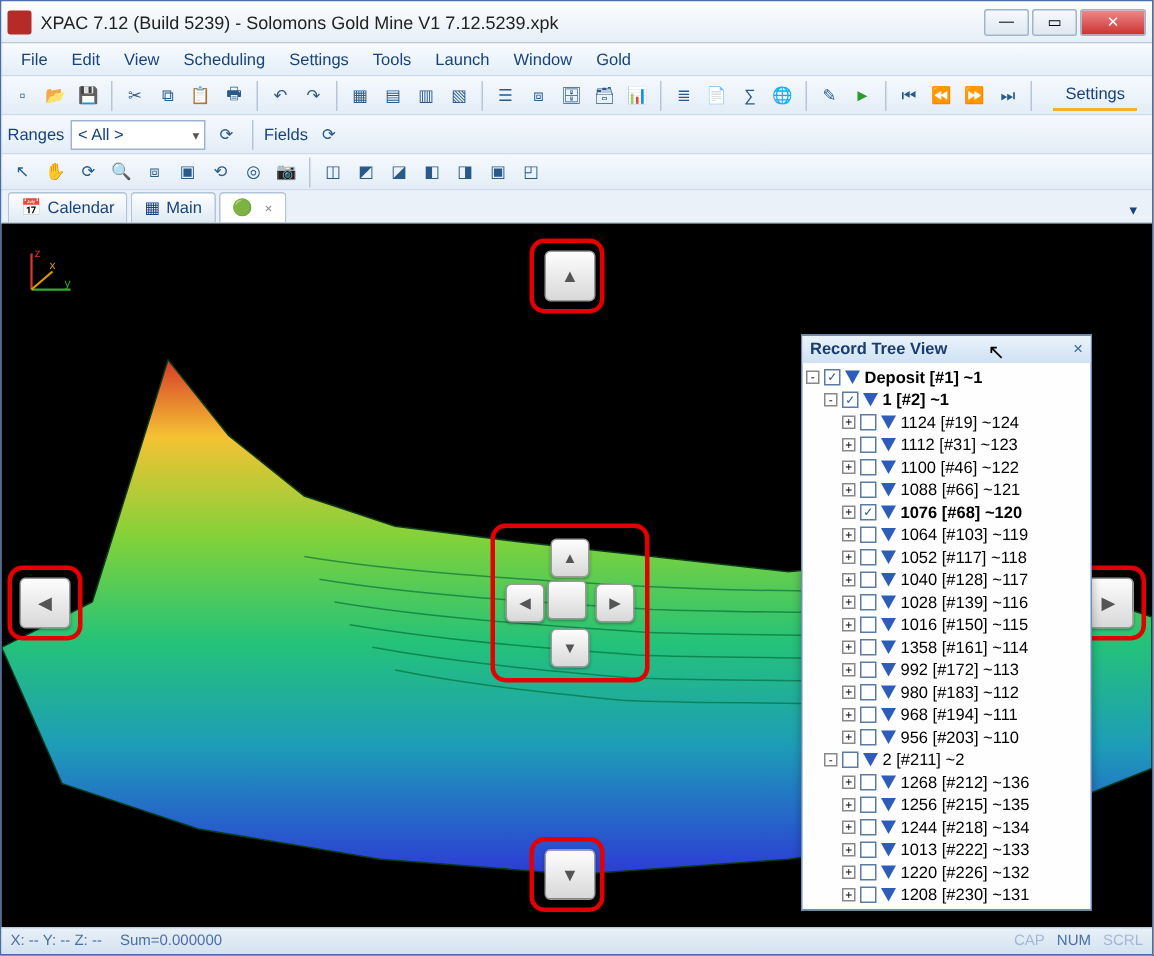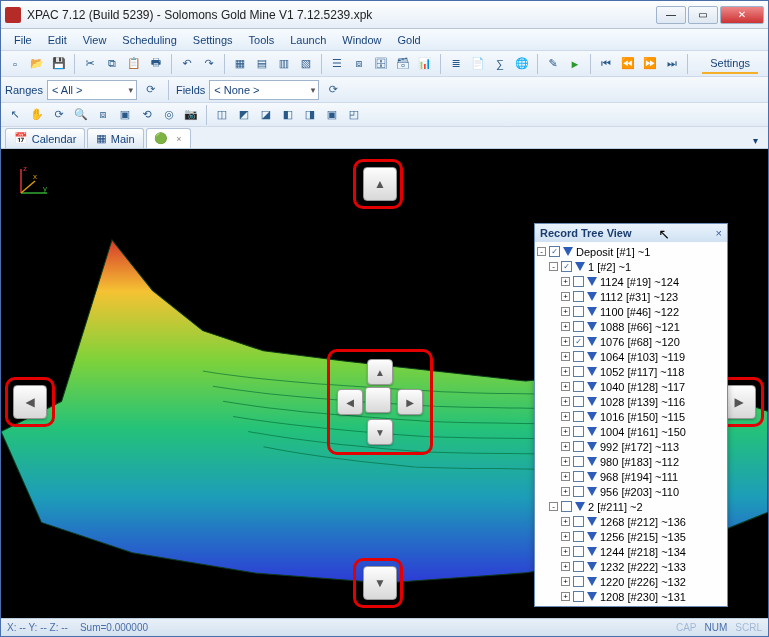--- a/index.html
+++ b/index.html
@@ -39,21 +39,21 @@
   .tree-panel { position:absolute; top:74px; right:40px; width:194px; height:384px; background:#fefefe; border:1px solid #6b8fb8; display:flex; flex-direction:column; box-shadow:0 2px 6px rgba(0,0,0,.3);}
   .tree-title { height:18px; background:linear-gradient(#eaf3fb,#cfe1f3); font-size:11px; font-weight:bold; color:#1a3c6e; padding:2px 5px; display:flex; align-items:center;}
   .tree-title .x { margin-left:auto; color:#3b61a1; cursor:pointer; font-size:11px; font-weight:normal;}
   .tree-body { flex:1; overflow:auto; padding:2px 2px; font-size:11px; color:#000; }
   .tree-body::-webkit-scrollbar{width:16px} .tree-body::-webkit-scrollbar-thumb{background:#c6d4e4;border:1px solid #9fb3cc;}
   .node { display:flex; align-items:center; height:15px; white-space:nowrap; }
   .indent{display:inline-block;}
   .exp { width:9px; height:9px; border:1px solid #888; font-size:8px; line-height:7px; text-align:center; margin-right:3px; cursor:pointer; background:#fff;}
   .cb { width:11px; height:11px; border:1px solid #5a7ca3; margin-right:3px; background:#fff; display:inline-flex; align-items:center; justify-content:center; font-size:8px; color:#2a5a8a; cursor:pointer;}
   .tri { width:0;height:0;border-left:5px solid transparent;border-right:5px solid transparent;border-top:9px solid #2d5db8; margin-right:3px; display:inline-block;}
-  .bold{font-weight:normal;}
+  .bold{font-weight:bold;}
   .statusbar{ height:18px; background:linear-gradient(#e8f0f8,#d4e2f0); border-top:1px solid #bcd; display:flex; align-items:center; font-size:10px; color:#4a6ea9; padding:0 6px; gap:12px;}
   .statusbar .right{margin-left:auto; display:flex; gap:8px;}
   .cursor-img{position:absolute; top:77px; right:98px; font-size:14px; color:#000; pointer-events:none;}
 </style>
 </head>
 <body>
 
 <div class="window">
 
   <div class="titlebar">
@@ -119,23 +119,20 @@
   </div>
 
   <div class="toolbar2">
     <span>Ranges</span>
     <div class="combo" style="width:90px">
         <span>&lt; All &gt;</span>
       </div>
     <div class="tb-btn">⟳</div>
     <div class="sep"></div>
     <span>Fields</span>
-    <div class="combo" style="width:110px">
-        <span>&lt; None &gt;</span>
-      </div>
     <div class="tb-btn">⟳</div>
   </div>
 
   <div class="toolbar3">
     <div class="tb-btn">↖</div>
     <div class="tb-btn">✋</div>
     <div class="tb-btn">⟳</div>
     <div class="tb-btn">🔍</div>
     <div class="tb-btn">⧈</div>
     <div class="tb-btn">▣</div>
@@ -305,21 +302,21 @@
             <span class="exp">+</span>
             <span class="cb"></span>
             <span class="tri"></span>
             <span>1016 [#150] ~115</span>
           </div>
           <div class="node">
             <span class="indent" style="width:24px"></span>
             <span class="exp">+</span>
             <span class="cb"></span>
             <span class="tri"></span>
-            <span>1004 [#161] ~150</span>
+            <span>1358 [#161] ~114</span>
           </div>
           <div class="node">
             <span class="indent" style="width:24px"></span>
             <span class="exp">+</span>
             <span class="cb"></span>
             <span class="tri"></span>
             <span>992 [#172] ~113</span>
           </div>
           <div class="node">
             <span class="indent" style="width:24px"></span>
@@ -368,21 +365,21 @@
             <span class="exp">+</span>
             <span class="cb"></span>
             <span class="tri"></span>
             <span>1244 [#218] ~134</span>
           </div>
           <div class="node">
             <span class="indent" style="width:24px"></span>
             <span class="exp">+</span>
             <span class="cb"></span>
             <span class="tri"></span>
-            <span>1232 [#222] ~133</span>
+            <span>1013 [#222] ~133</span>
           </div>
           <div class="node">
             <span class="indent" style="width:24px"></span>
             <span class="exp">+</span>
             <span class="cb"></span>
             <span class="tri"></span>
             <span>1220 [#226] ~132</span>
           </div>
           <div class="node">
             <span class="indent" style="width:24px"></span>

